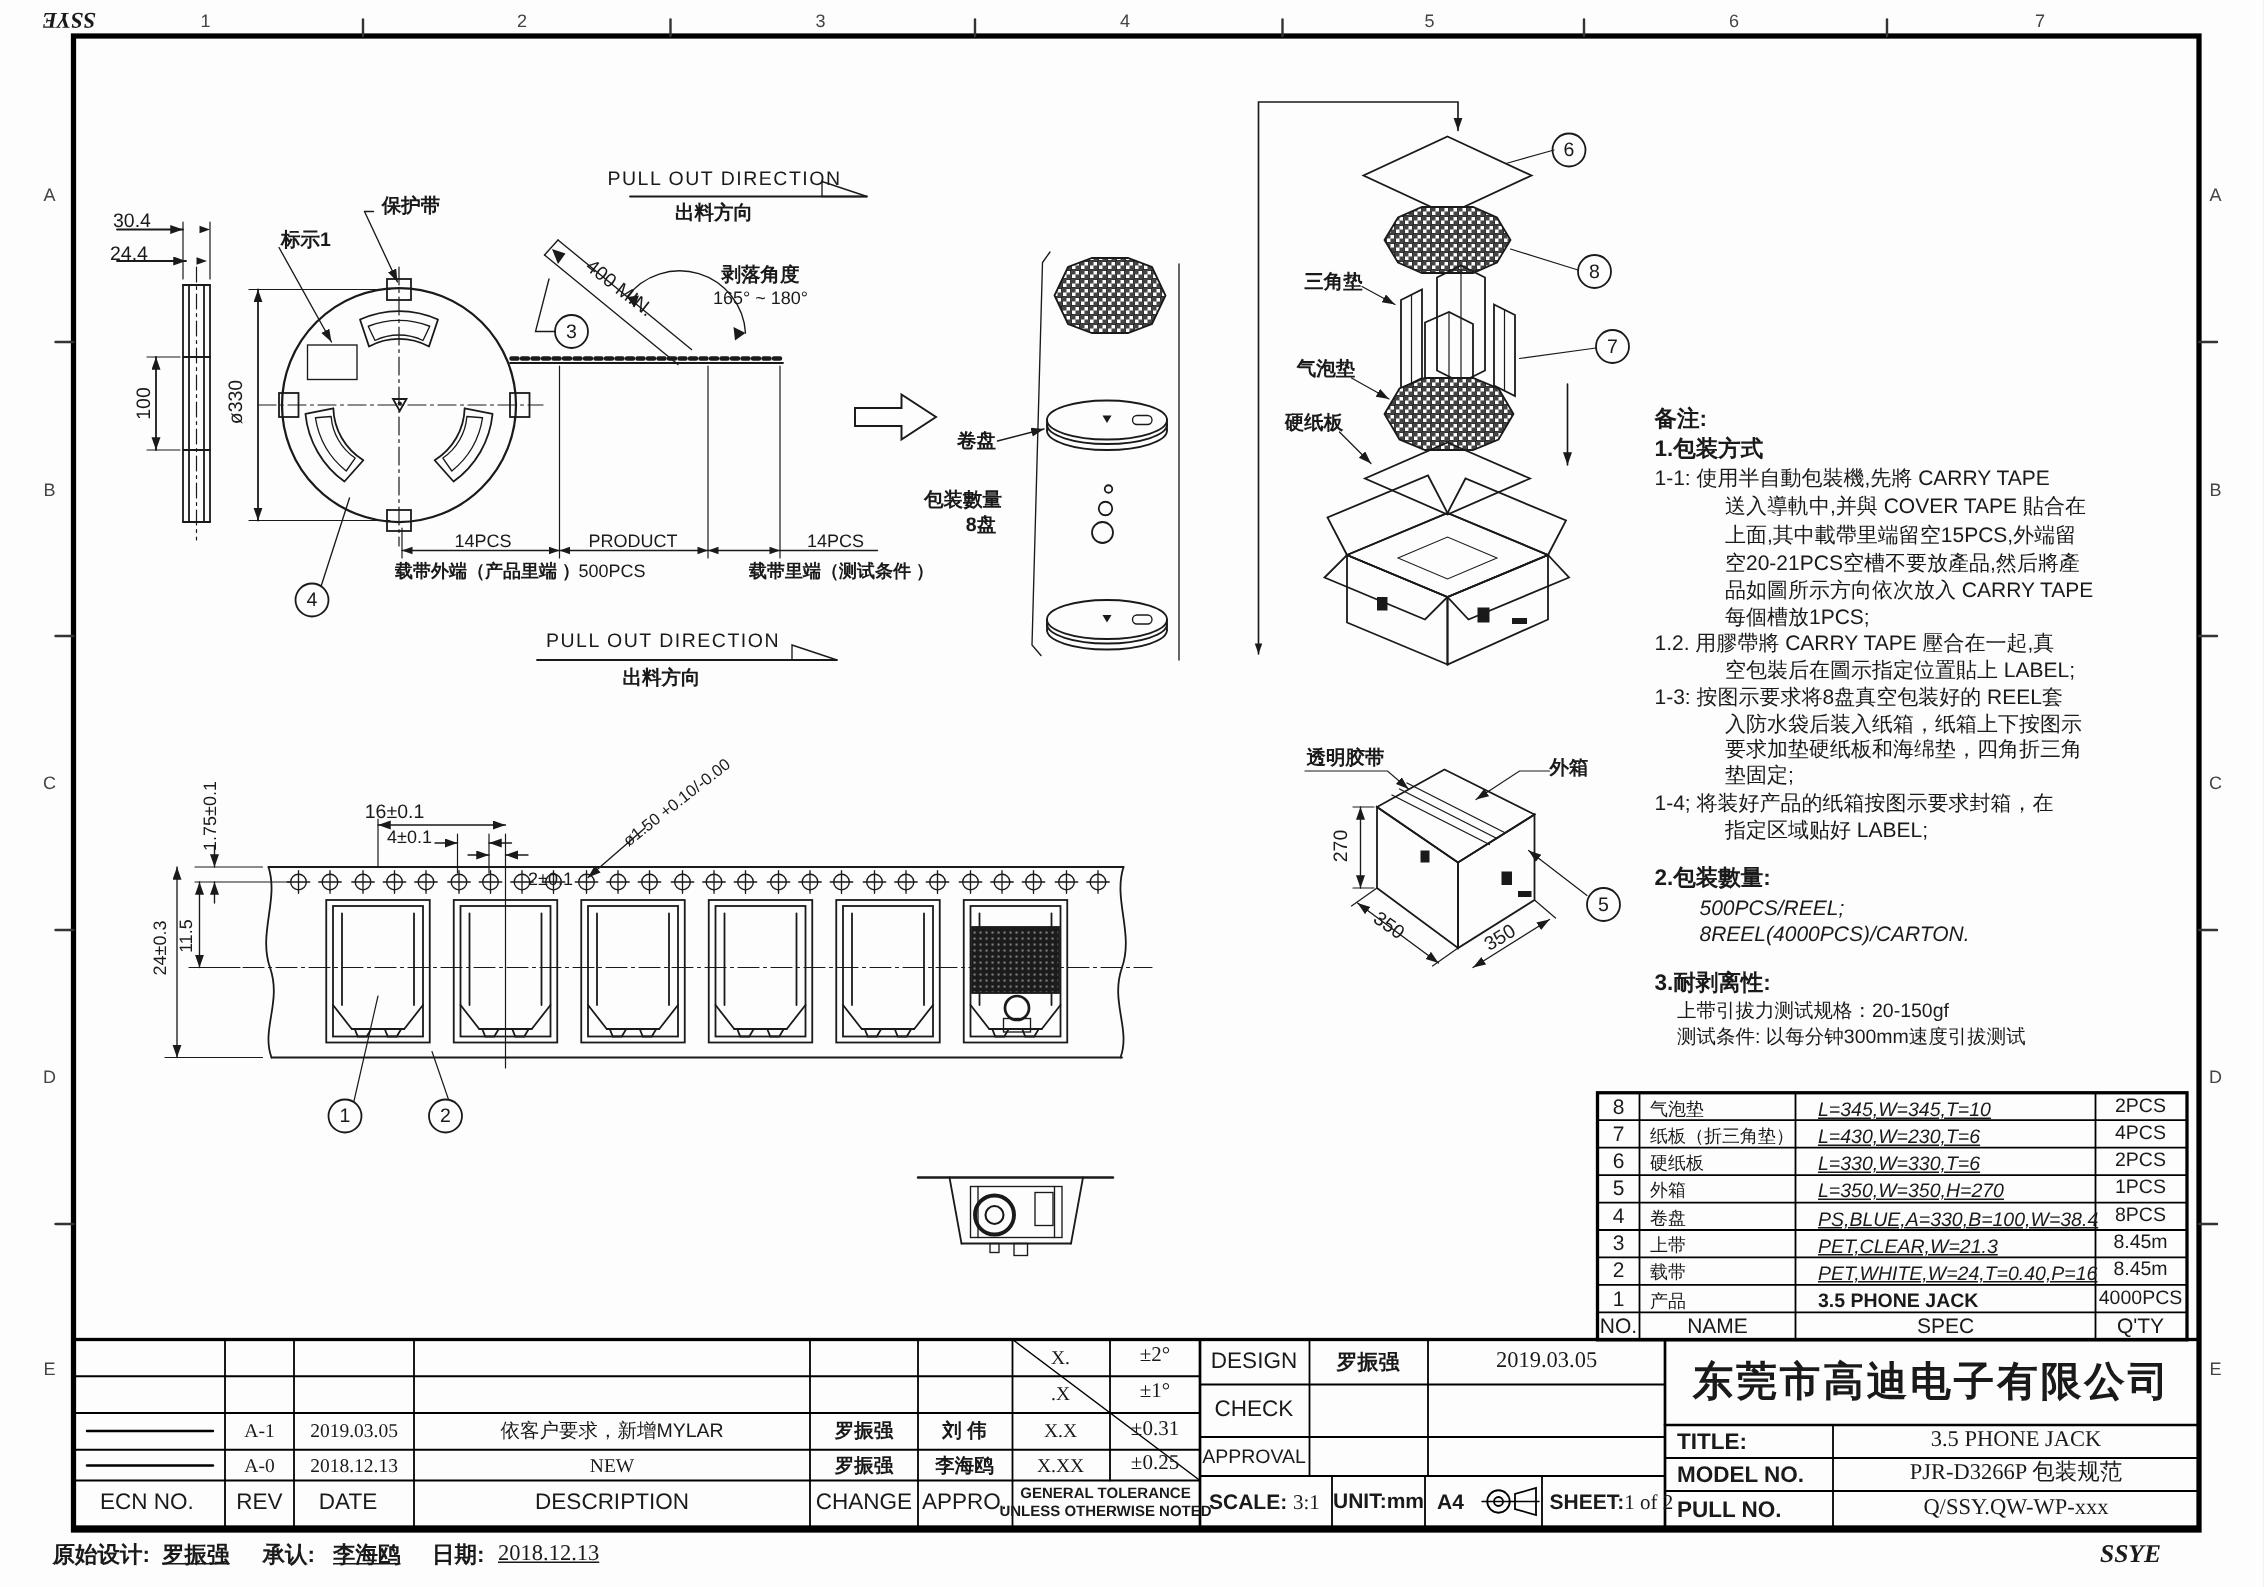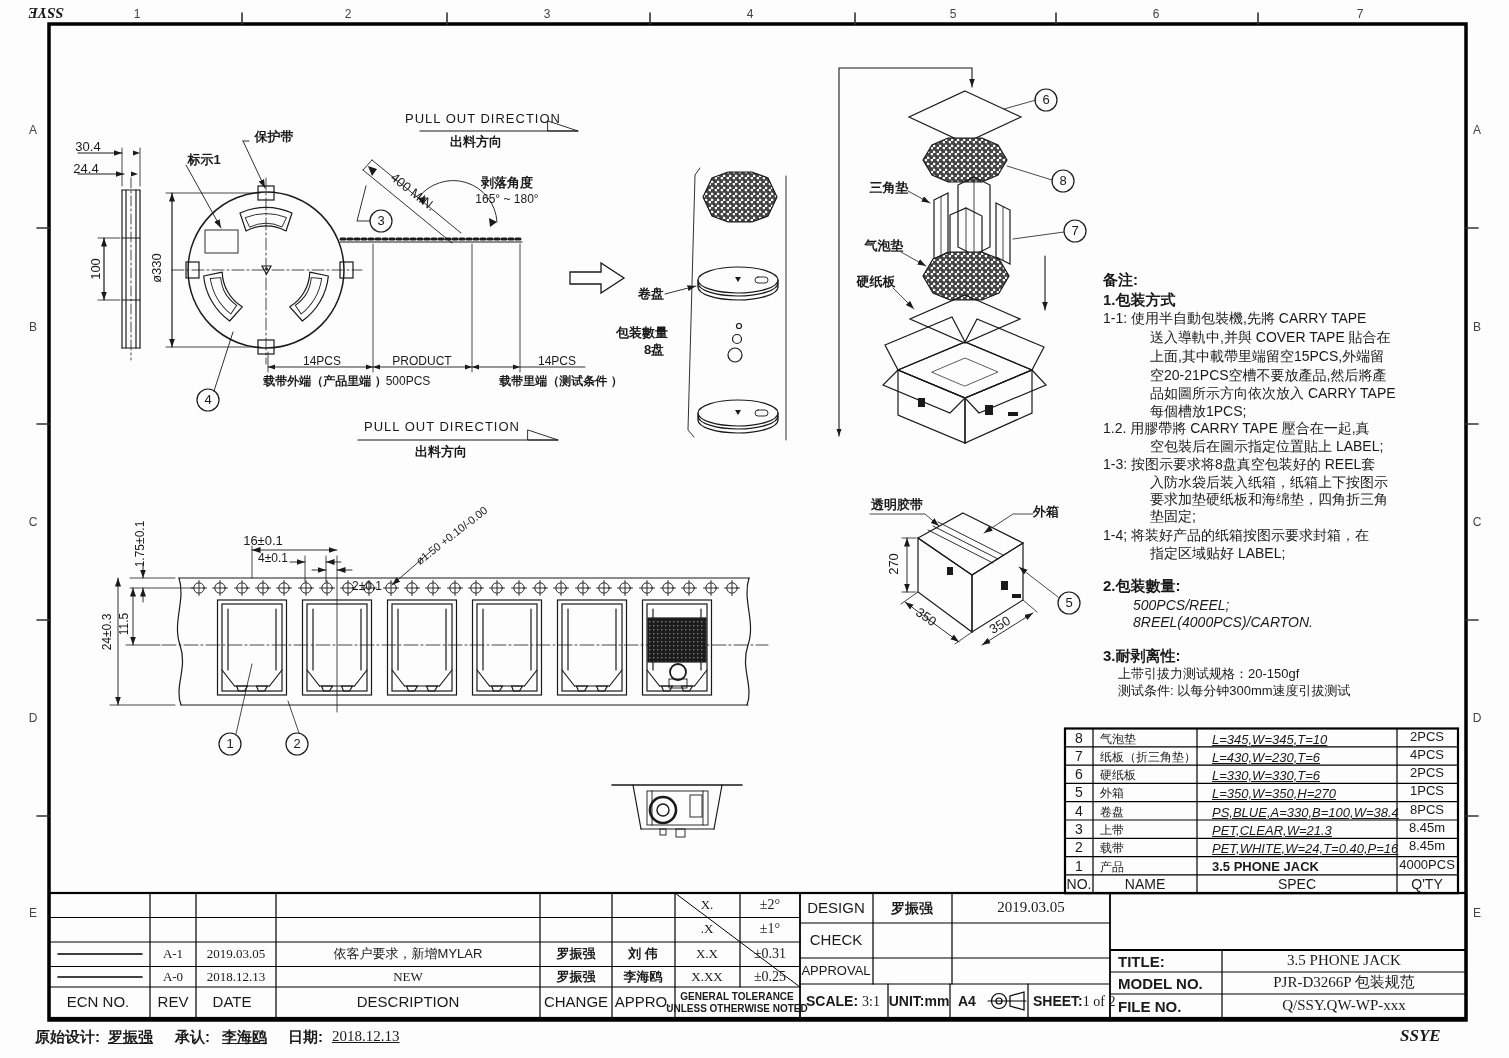--- a/index.html
+++ b/index.html
@@ -567,25 +567,26 @@
 
 <div class="t c f15" style="left:836px;top:908px">DESIGN</div>
 <div class="t c f14 b" style="left:912px;top:908px">罗振强</div>
 <div class="t c f15 ser" style="left:1031px;top:908px">2019.03.05</div>
 <div class="t c f15" style="left:836px;top:940px">CHECK</div>
 <div class="t c f13" style="left:836px;top:971px">APPROVAL</div>
 <div class="t f14" style="left:806px;top:994px"><span class="b">SCALE:</span> <span class="ser">3:1</span></div>
 <div class="t c f14 b" style="left:919px;top:1001px">UNIT:mm</div>
 <div class="t f14 b" style="left:958px;top:994px">A4</div>
 <div class="t f14" style="left:1033px;top:994px"><span class="b">SHEET:</span><span class="ser">1 of 2</span></div>
+<div class="t c f27 b ls2" style="left:1288px;top:921px">东莞市高迪电子有限公司</div>
 <div class="t f15 b" style="left:1118px;top:954px">TITLE:</div>
 <div class="t c f15 ser" style="left:1344px;top:961px">3.5 PHONE JACK</div>
 <div class="t f15 b" style="left:1118px;top:976px">MODEL NO.</div>
 <div class="t c f15 ser" style="left:1344px;top:983px">PJR-D3266P 包装规范</div>
-<div class="t f15 b" style="left:1118px;top:999px">FILE NO.</div>
+<div class="t f15 b" style="left:1118px;top:999px">PULL NO.</div>
 <div class="t c f15 ser" style="left:1344px;top:1006px">Q/SSY.QW-WP-xxx</div>
 
 <div class="t f15 b" style="left:35px;top:1029px">原始设计:</div>
 <div class="t f15 b u" style="left:108px;top:1029px">罗振强</div>
 <div class="t f15 b" style="left:175px;top:1029px">承认:</div>
 <div class="t f15 b u" style="left:222px;top:1029px">李海鸥</div>
 <div class="t f15 b" style="left:288px;top:1029px">日期:</div>
 <div class="t f15 ser u" style="left:332px;top:1029px">2018.12.13</div>
 <div class="t f17 ser it b" style="left:1400px;top:1027px">SSYE</div>
 

